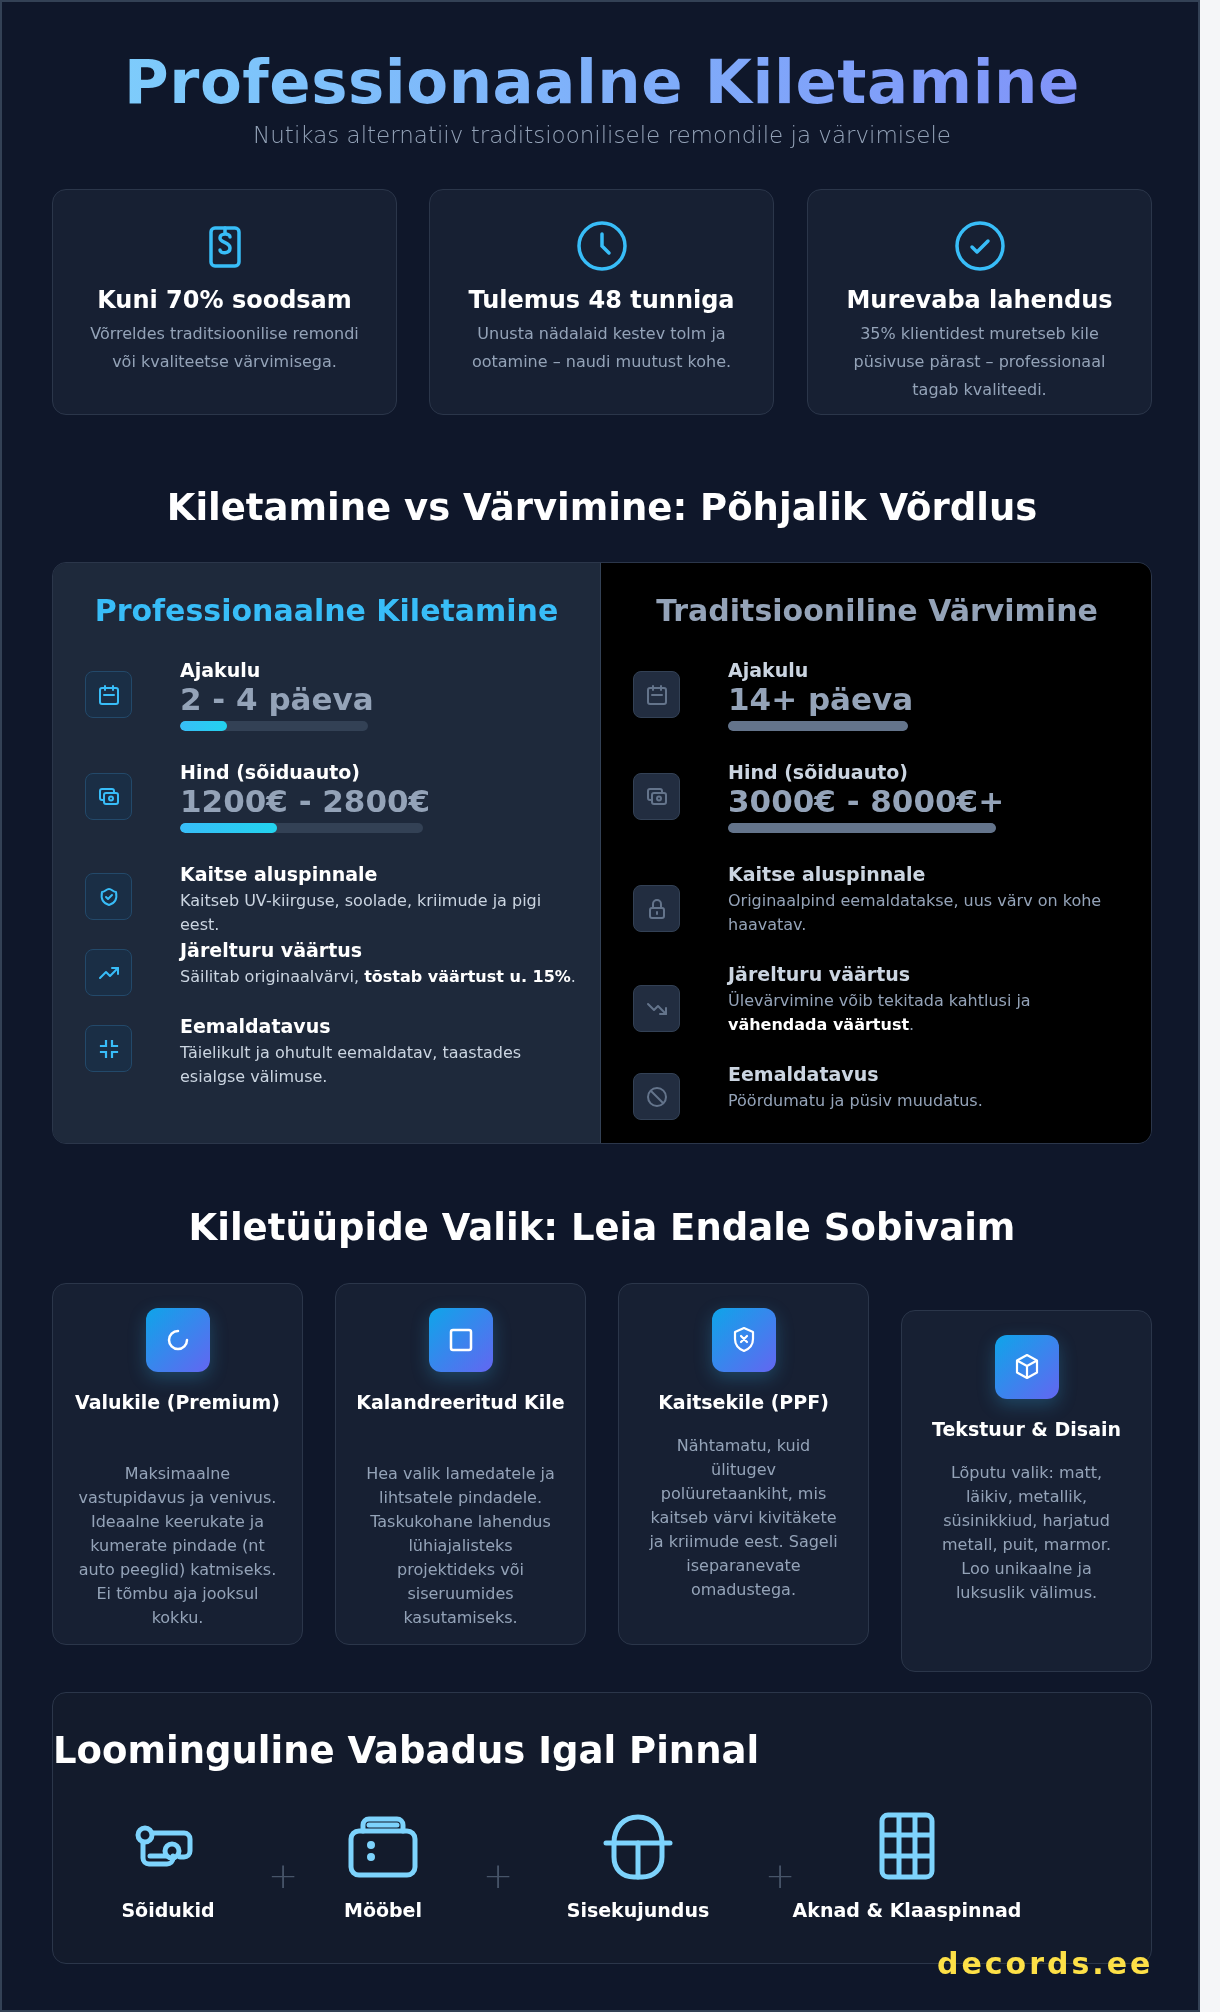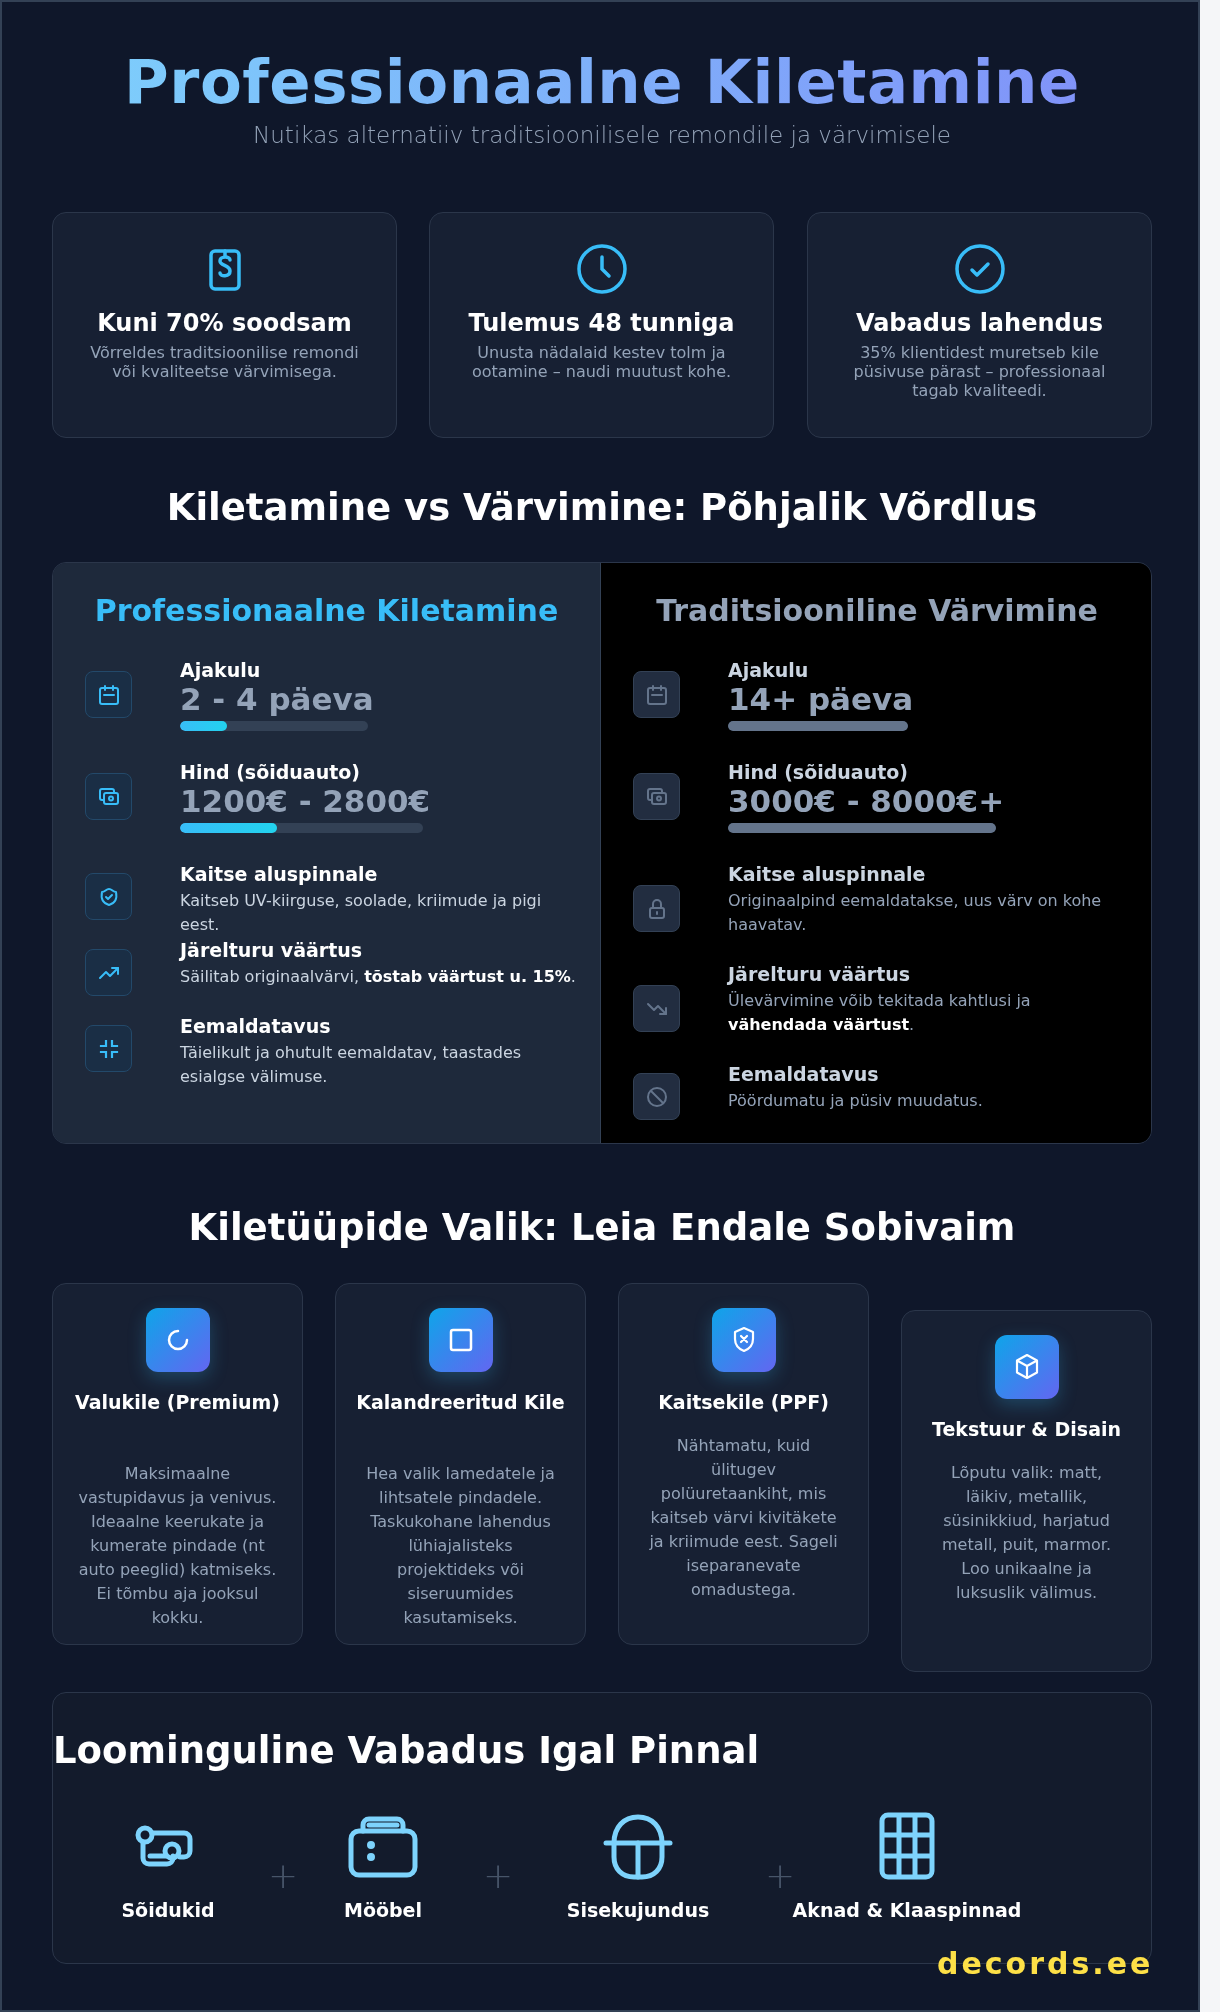--- a/index.html
+++ b/index.html
@@ -22,29 +22,29 @@
     text-align: center; font-size: 61px; font-weight: bold;
     background: linear-gradient(90deg, #7dd3fc 0%, #818cf8 100%);
     -webkit-background-clip: text; background-clip: text;
     color: transparent;
     letter-spacing: 0.5px;
   }
   .hero-sub {
     position: absolute; top: 120px; left: 0; width: 1200px;
     text-align: center; font-size: 23px; color: #94a3b8; font-weight: 300;
   }
-  .top-cards { position: absolute; top: 210px; left: 50px; width: 941px; height: 226px; }
+  .top-cards { position: absolute; top: 187px; left: 50px; width: 941px; height: 226px; }
   .top-card {
     position: absolute; top: 0; width: 345px; height: 226px;
     background: #172033; border: 1px solid #2b364a; border-radius: 14px;
     text-align: center;
   }
   .top-card .ic { position: absolute; top: 30px; left: 50%; margin-left: -26px; width: 52px; height: 52px; }
   .top-card .t { position: absolute; top: 96px; width: 100%; font-size: 24px; font-weight: bold; color: #fff; }
-  .top-card .d { position: absolute; top: 130px; left: 30px; right: 30px; font-size: 16px; line-height: 19px; color: #94a3b8; }
+  .top-card .d { position: absolute; top: 130px; left: 30px; right: 30px; font-size: 16px; line-height: 28px; color: #94a3b8; }
 
   .sec-title { position: absolute; left: 0; width: 1200px; text-align: center; font-size: 37px; font-weight: bold; color: #fff; }
 
   .cmp { position: absolute; top: 560px; left: 50px; width: 1100px; height: 582px;
     border: 1px solid #2b364a; border-radius: 14px; overflow: hidden; background: #172033; }
   .cmp-col { position: absolute; top: 0; height: 100%; }
   .cmp-left { left: 0; width: 548px; background: #1e293b; border-right: 1px solid #334155; }
   .cmp-right { left: 548px; width: 552px; background: #000000; }
   .cmp-head { position: absolute; top: 30px; width: 100%; text-align: center; font-size: 30px; font-weight: bold; }
   .row { position: absolute; left: 32px; right: 20px; }
@@ -102,21 +102,21 @@
         <path d="M26 14 V26 L33 33"></path>
       </svg>
       <div class="t">Tulemus 48 tunniga</div>
       <div class="d">Unusta nädalaid kestev tolm ja ootamine – naudi muutust kohe.</div>
     </div>
     <div class="top-card" style="left:755px;">
       <svg class="ic" viewBox="0 0 52 52" fill="none" stroke="#38bdf8" stroke-width="3.5" stroke-linecap="round" stroke-linejoin="round">
         <circle cx="26" cy="26" r="23"></circle>
         <path d="M18 27 L23 32 L34 21"></path>
       </svg>
-      <div class="t">Vabadus lahendus</div>
+      <div class="t">Murevaba lahendus</div>
       <div class="d">35% klientidest muretseb kile püsivuse pärast – professionaal tagab kvaliteedi.</div>
     </div>
   </div>
 
   <div class="sec-title" style="top:484px;">Kiletamine vs Värvimine: Põhjalik Võrdlus</div>
 
   <div class="cmp">
 
     <div class="cmp-col cmp-left">
       <div class="cmp-head" style="color:#38bdf8;">Professionaalne Kiletamine</div>

